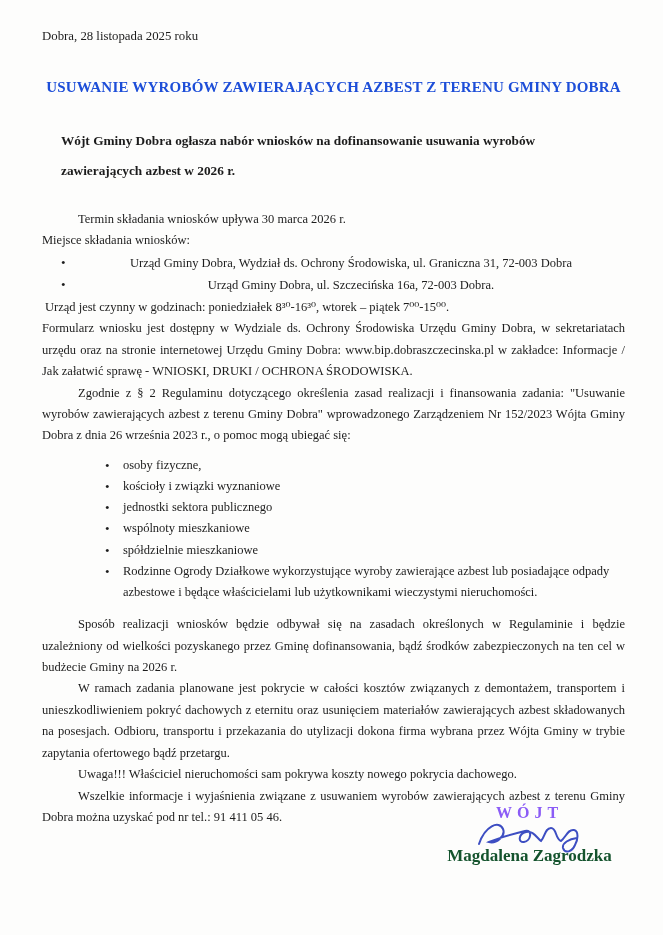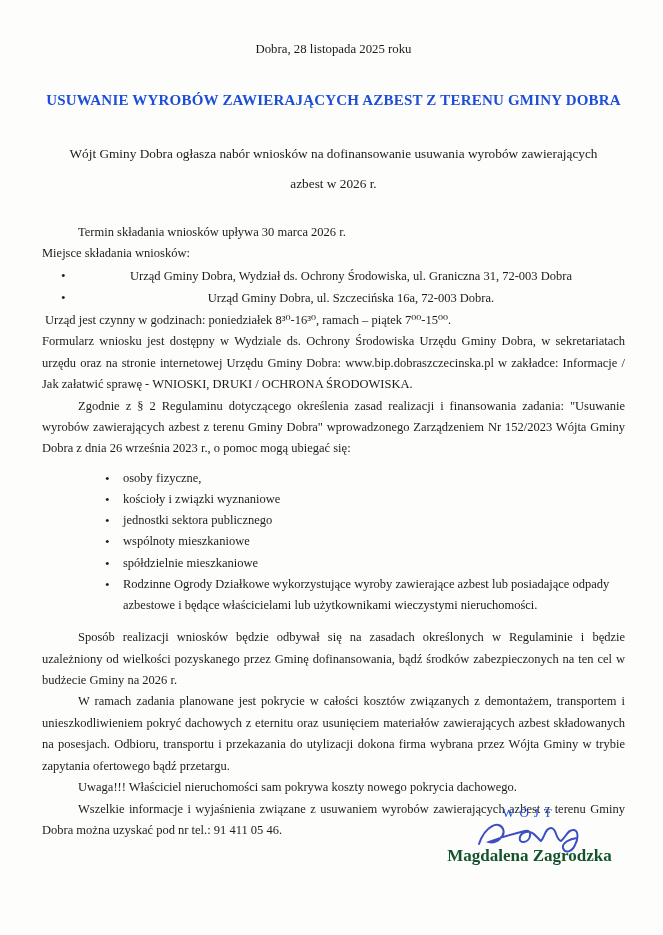--- a/index.html
+++ b/index.html
@@ -8,39 +8,38 @@
     width:663px;height:935px;
     margin:0 auto;
     background:#fdfdfc;
     font-family:"Liberation Serif","DejaVu Serif",serif;
     color:#1c1c1c;
     overflow:hidden;
     box-sizing:border-box;
   }
   .content{padding:0 38px 0 42px;}
   .date-line{
-    padding-top:42px;
-    text-align:center;
+    padding-top:29px;
+    text-align:left;
     font-size:12.8px;
   }
   .doc-title{
     margin:28px auto 0 auto;
     text-align:center;
     font-size:15px;
     font-weight:bold;
     color:#1d4ed8;
     line-height:30px;
     letter-spacing:.2px;
     max-width:575px;
   }
   .doc-subtitle{
     margin:24px auto 0 auto;
-    text-align:center;
     font-size:13.3px;
-    font-weight:normal;
+    font-weight:bold;
     line-height:30px;
     max-width:545px;
   }
   .body-text{
     font-size:12.5px;
     line-height:21.4px;
     text-align:justify;
   }
   .body-text p{margin:0;}
   .indent{text-indent:36px;}
@@ -72,23 +71,23 @@
     font-size:13px;
   }
   p.sposob{margin-top:11px;}
   .signature-block{
     position:absolute;
     top:806px;right:26px;
     width:215px;
     text-align:center;
   }
   .mayor-role{
-    color:#1d4ed8;
-    font-weight:normal;
-    font-size:13px;
+    color:#8b5cf6;
+    font-weight:bold;
+    font-size:16px;
     letter-spacing:5px;
     line-height:14px;
   }
   .handwritten{
     display:block;
     margin:-6px auto -10px auto;
   }
   .mayor-name{
     color:#14532d;
     font-weight:bold;
@@ -112,21 +111,21 @@
 
       <p class="termin indent"><span>Termin składania wniosków upływa </span><span class="bold">30 marca 2026 r.</span></p>
 
       <p class="bold">Miejsce składania wniosków:</p>
 
       <ul class="miejsce-list">
         <li>Urząd Gminy Dobra, Wydział ds. Ochrony Środowiska, ul. Graniczna 31, 72-003 Dobra</li>
         <li>Urząd Gminy Dobra, ul. Szczecińska 16a,  72-003 Dobra.</li>
       </ul>
 
-      <p class="godziny"><span>Urząd jest czynny w godzinach: </span><span class="bold">poniedziałek 8³⁰-16³⁰, ramach – piątek 7⁰⁰-15⁰⁰</span><span>.</span></p>
+      <p class="godziny"><span>Urząd jest czynny w godzinach: </span><span class="bold">poniedziałek 8³⁰-16³⁰, wtorek – piątek 7⁰⁰-15⁰⁰</span><span>.</span></p>
 
       <p><span>Formularz wniosku jest dostępny w Wydziale ds. Ochrony Środowiska Urzędu Gminy Dobra, w sekretariatach urzędu oraz na stronie internetowej Urzędu Gminy Dobra: </span><span class="bold">www.bip.dobraszczecinska.pl w zakładce:  Informacje / Jak załatwić sprawę - WNIOSKI, DRUKI / OCHRONA ŚRODOWISKA.</span></p>
 
       <p class="indent"><span>Zgodnie z § 2 Regulaminu dotyczącego określenia zasad realizacji i finansowania zadania: </span><span class="bold">"Usuwanie wyrobów zawierających azbest z terenu Gminy Dobra"</span><span> wprowadzonego Zarządzeniem Nr 152/2023 Wójta Gminy Dobra z dnia 26 września 2023 r., </span><span class="bold">o pomoc mogą ubiegać się</span><span>:</span></p>
 
       <ul class="benef-list">
         <li>osoby fizyczne,</li>
         <li>kościoły i związki wyznaniowe</li>
         <li>jednostki sektora publicznego</li>
         <li>wspólnoty mieszkaniowe</li>

